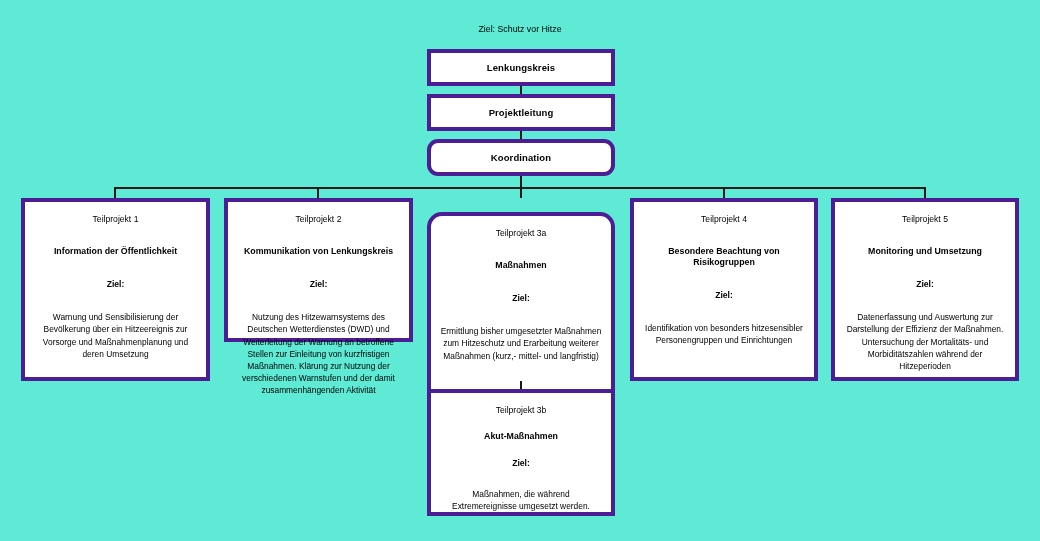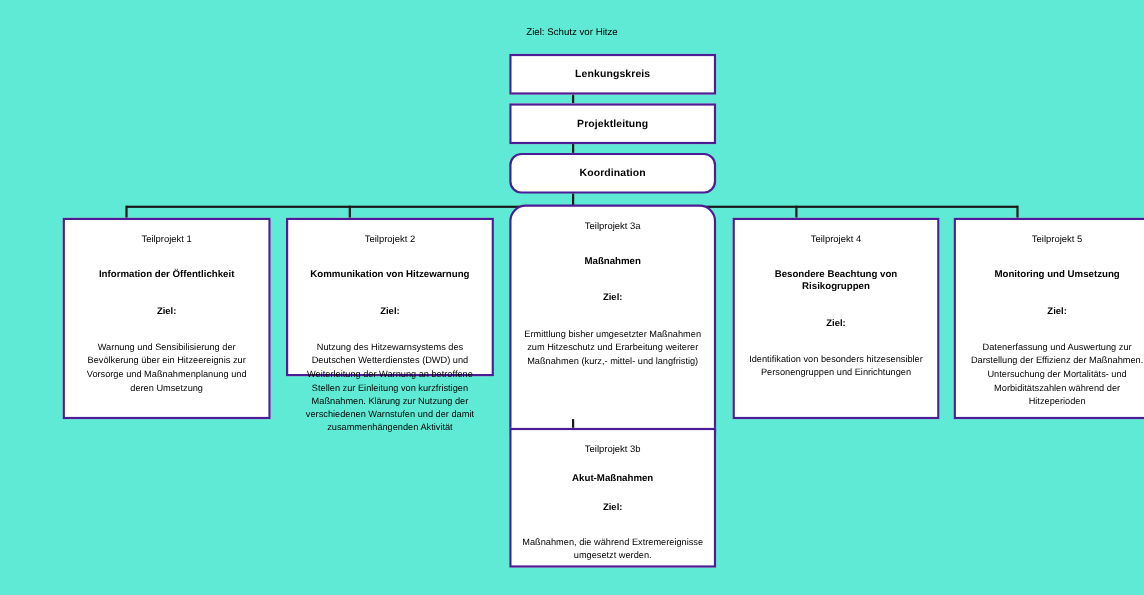--- a/index.html
+++ b/index.html
@@ -17,24 +17,23 @@
     width: 1040px;
     height: 541px;
     background: #5eead4;
     overflow: hidden;
   }
 
   
   .box {
     position: absolute;
     box-sizing: border-box;
-    border: 2px solid #4c1d95;
+    border: 4px solid #4c1d95;
     background: #ffffff;
     text-align: center;
-    margin-left: 36px;
   }
   .box-top {
     display: flex;
     align-items: center;
     justify-content: center;
     font-size: 9.5px;
     font-weight: bold;
     letter-spacing: .1px;
   }
 
@@ -119,26 +118,26 @@
 
   <div class="box sp" style="left:21px; top:198px; width:189px; height:183px;">
     <div class="sp-num">Teilprojekt 1</div>
     <div class="sp-title">Information der Öffentlichkeit</div>
     <div class="sp-goal-label">Ziel:</div>
     <div class="sp-goal-text">Warnung und Sensibilisierung der Bevölkerung über ein Hitzeereignis zur Vorsorge und Maßnahmenplanung und deren Umsetzung</div>
   </div>
 
   <div class="box sp" style="left:224px; top:198px; width:189px; height:144px;">
     <div class="sp-num">Teilprojekt 2</div>
-    <div class="sp-title">Kommunikation von Hitzewarnung</div>
+    <div class="sp-title">Kommunikation von Lenkungskreis</div>
     <div class="sp-goal-label">Ziel:</div>
     <div class="sp-goal-text">Nutzung des Hitzewarnsystems des Deutschen Wetterdienstes (DWD) und Weiterleitung der Warnung an betroffene Stellen zur Einleitung von kurzfristigen Maßnahmen. Klärung zur Nutzung der verschiedenen Warnstufen und der damit zusammenhängenden Aktivität</div>
   </div>
 
-  <div class="box sp" style="left:427px; top:186px; width:188px; height:224px;border-radius:15px;">
+  <div class="box sp" style="left:427px; top:212px; width:188px; height:224px;border-radius:15px;">
     <div class="sp-num">Teilprojekt 3a</div>
     <div class="sp-title">Maßnahmen</div>
     <div class="sp-goal-label">Ziel:</div>
     <div class="sp-goal-text">Ermittlung bisher umgesetzter Maßnahmen zum Hitzeschutz und Erarbeitung weiterer Maßnahmen (kurz,- mittel- und langfristig)</div>
   </div>
 
   <div class="box sp" style="left:630px; top:198px; width:188px; height:183px;">
     <div class="sp-num">Teilprojekt 4</div>
     <div class="sp-title">Besondere Beachtung von Risikogruppen</div>
     <div class="sp-goal-label">Ziel:</div>

